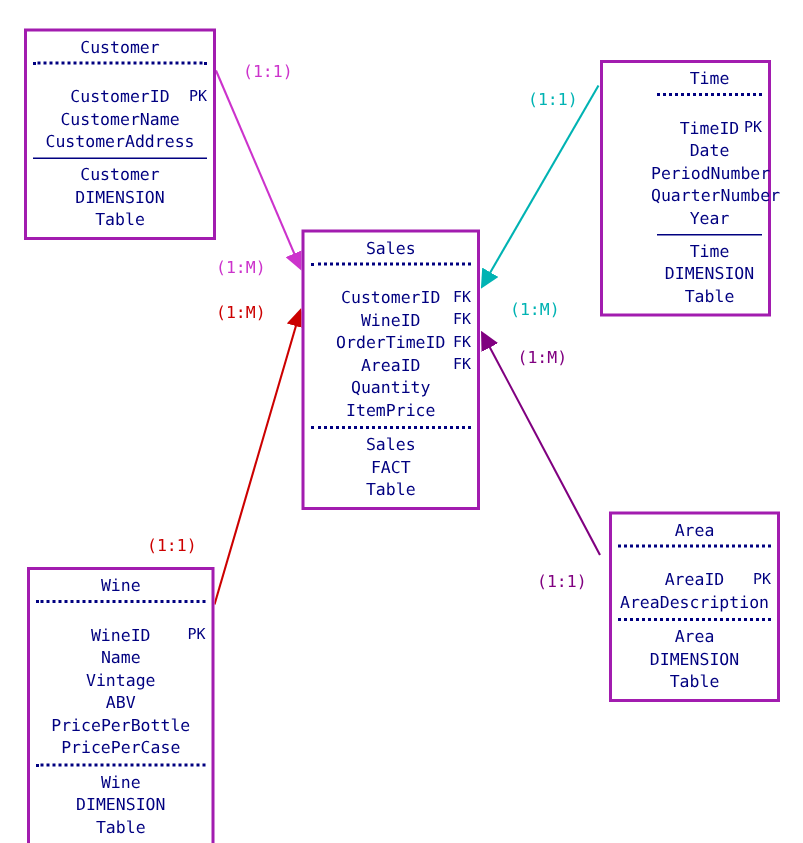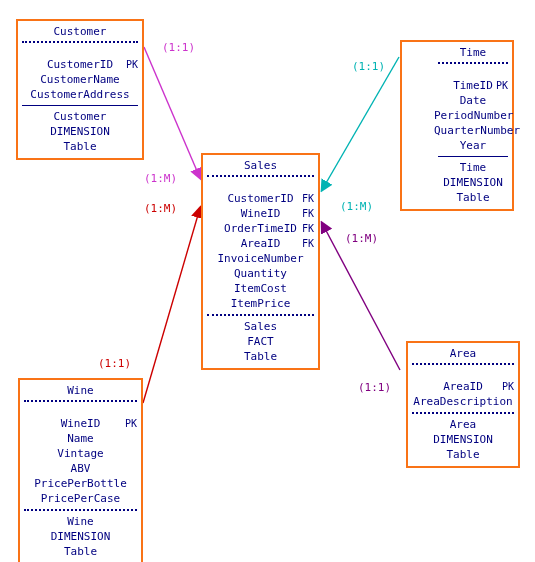--- a/index.html
+++ b/index.html
@@ -19,21 +19,21 @@
     position: absolute;
     left: 0;
     top: 0;
     width: 535px;
     height: 562px;
     pointer-events: none;
   }
   .entity {
     position: absolute;
     box-sizing: border-box;
-    border: 2px solid #f97316;
+    border: 2px solid #a21caf;
     background: #ffffff;
     color: #000080;
     font-size: 11px;
     line-height: 15px;
     text-align: center;
     padding: 0;
   }
   .ent-title {
     padding-top: 3px;
     padding-bottom: 2px;
@@ -186,29 +186,21 @@
       </div>
       <div class="attr">
         <span>OrderTimeID</span>
         <span class="key">FK</span>
       </div>
       <div class="attr">
         <span>AreaID</span>
         <span class="key">FK</span>
       </div>
       <div class="attr">
-        <span>InvoiceNumber</span>
-        <span class="key"></span>
-      </div>
-      <div class="attr">
         <span>Quantity</span>
-        <span class="key"></span>
-      </div>
-      <div class="attr">
-        <span>ItemCost</span>
         <span class="key"></span>
       </div>
       <div class="attr">
         <span>ItemPrice</span>
         <span class="key"></span>
       </div>
     </div>
     <div class="sep"></div>
     <div class="footer">
       <div>Sales</div>

